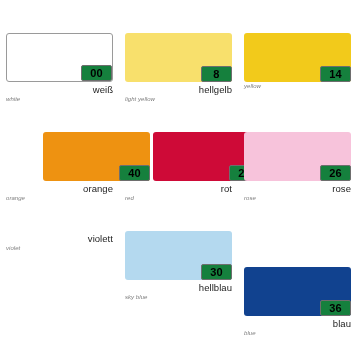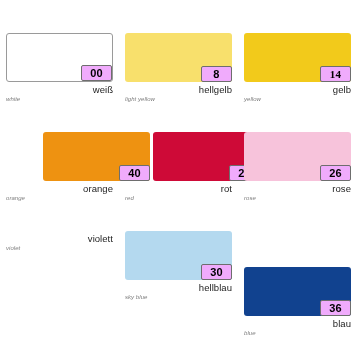--- a/index.html
+++ b/index.html
@@ -38,21 +38,21 @@
   }
   .swatch.bordered {
     border: 1px solid #9a9a9a;
   }
   .badge {
     position: absolute;
     right: 0;
     bottom: 0;
     min-width: 31px;
     height: 16px;
-    background: #f0abfc;
+    background: #15803d;
     border: 1px solid #6e6e6e;
     border-radius: 2px;
     box-sizing: border-box;
     font-size: 11px;
     font-weight: bold;
     color: #000000;
     line-height: 14px;
     text-align: center;
     letter-spacing: 0.2px;
   }
@@ -85,24 +85,23 @@
         <div class="name-en">white</div>
       </div>
       <div class="cell">
         <div class="swatch" style="background: rgb(248, 224, 108);">
           <div class="badge">8</div>
         </div>
         <div class="name-de">hellgelb</div>
         <div class="name-en">light yellow</div>
       </div>
       <div class="cell">
-        <div class="swatch" style="background: rgb(242, 202, 27); font-family: Liberation Serif, serif;">
+        <div class="swatch" style="background: rgb(242, 202, 27);">
           <div class="badge">14</div>
         </div>
-        <div class="name-de">gelb</div>
         <div class="name-en">yellow</div>
       </div>
       <div class="cell">
         <div class="swatch" style="background: rgb(238, 146, 17); margin-left: 37px;">
           <div class="badge">40</div>
         </div>
         <div class="name-de">orange</div>
         <div class="name-en">orange</div>
       </div>
       <div class="cell">

